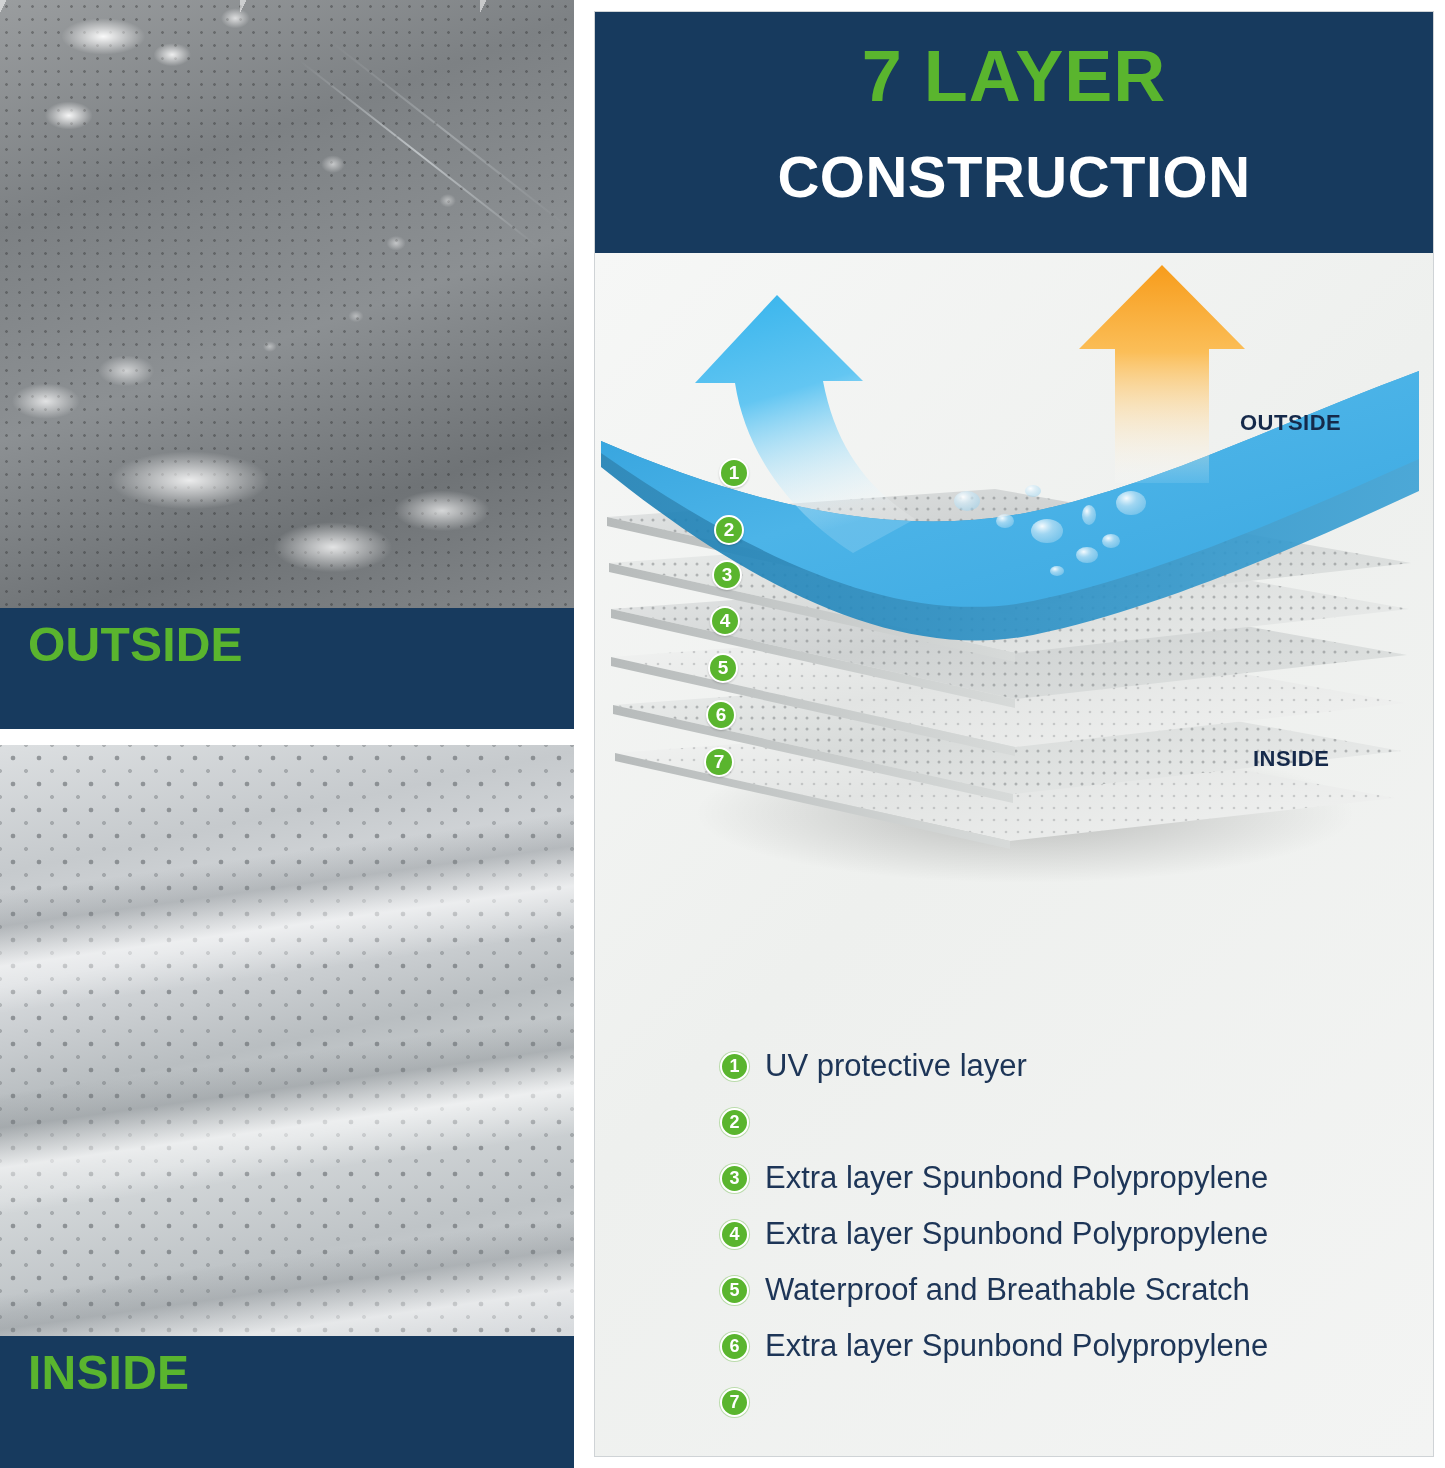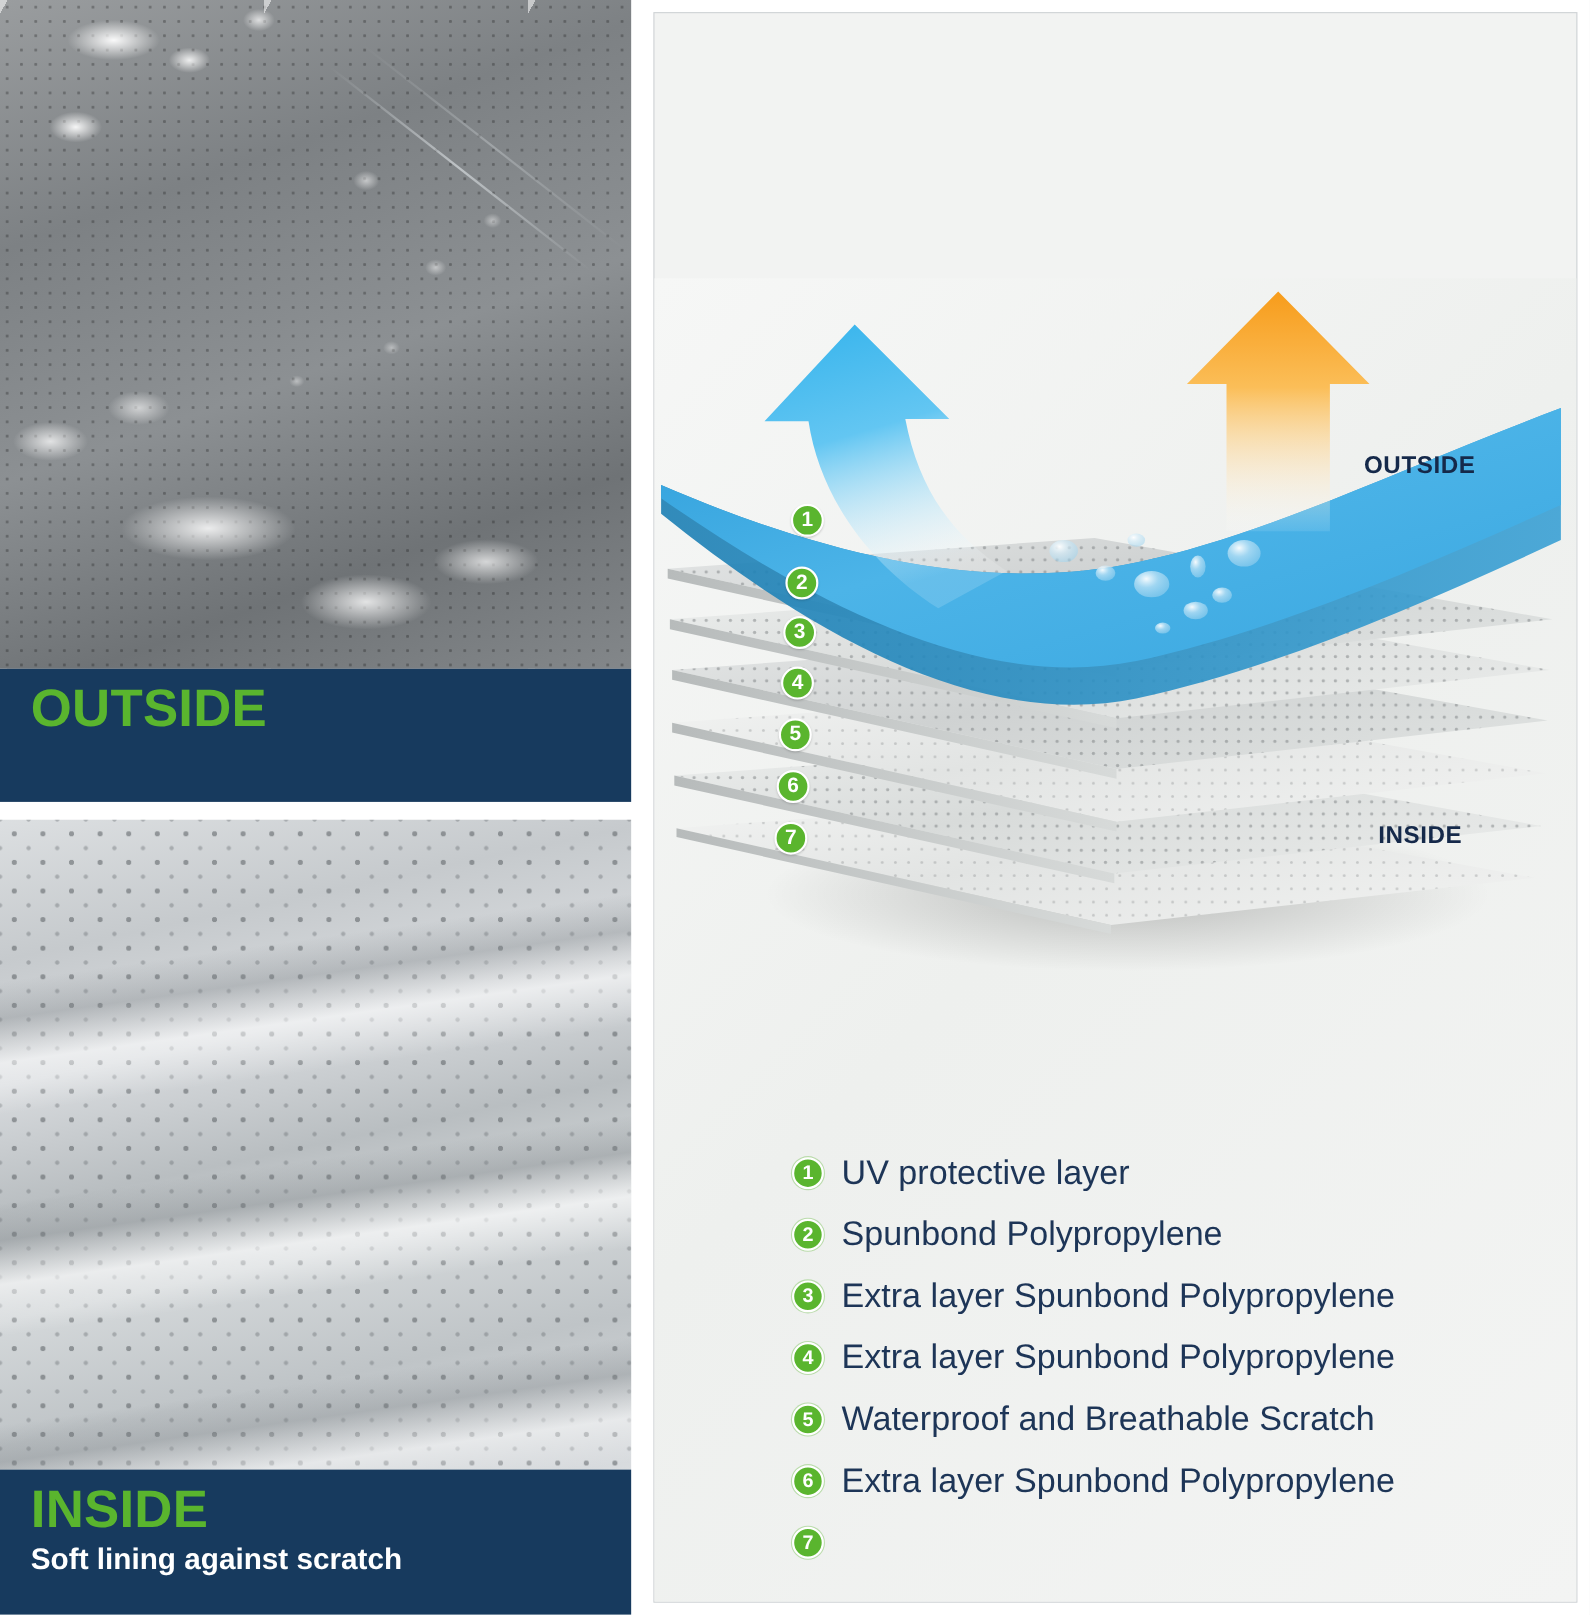--- a/index.html
+++ b/index.html
@@ -237,28 +237,31 @@
     </div>
     <div class="caption-bar" id="caption-bar-outside">
       <div class="caption-title">OUTSIDE</div>
     </div>
   </div>
 
   <div class="photo-card" id="photo-card-inside">
     <div class="photo" id="photo-inside"></div>
     <div class="caption-bar" id="caption-bar-inside">
       <div class="caption-title">INSIDE</div>
-      <div class="caption-sub">Soft lining  against scratch</div>
     </div>
   </div>
 
 </div>
 
 <div id="right-panel">
 
+  <div id="panel-header">
+    <div id="panel-header-line1">7 LAYER</div>
+    <div id="panel-header-line2">CONSTRUCTION</div>
+  </div>
 
   <div id="panel-body">
 
     <div id="layer-diagram">
       <svg width="840" height="760" viewBox="0 0 840 760" xmlns="http://www.w3.org/2000/svg">
         <defs>
           <linearGradient id="gradBlueArrow" x1="0" y1="0" x2="0.25" y2="1">
             <stop offset="0%" stop-color="#34b3ec"></stop>
             <stop offset="45%" stop-color="#63c6f2"></stop>
             <stop offset="100%" stop-color="#ffffff" stop-opacity="0.15"></stop>
@@ -396,21 +399,20 @@
       <div class="layer-badge" style="left:109px; top:494px;">7</div>
     </div>
 
     <div id="legend-list">
       <div class="legend-item">
         <div class="legend-num">1</div>
         <div class="legend-text">UV protective layer</div>
       </div>
       <div class="legend-item">
         <div class="legend-num">2</div>
-        <div class="legend-text">Spunbond  Polypropylene</div>
       </div>
       <div class="legend-item">
         <div class="legend-num">3</div>
         <div class="legend-text">Extra layer Spunbond Polypropylene</div>
       </div>
       <div class="legend-item">
         <div class="legend-num">4</div>
         <div class="legend-text">Extra layer Spunbond Polypropylene</div>
       </div>
       <div class="legend-item">

